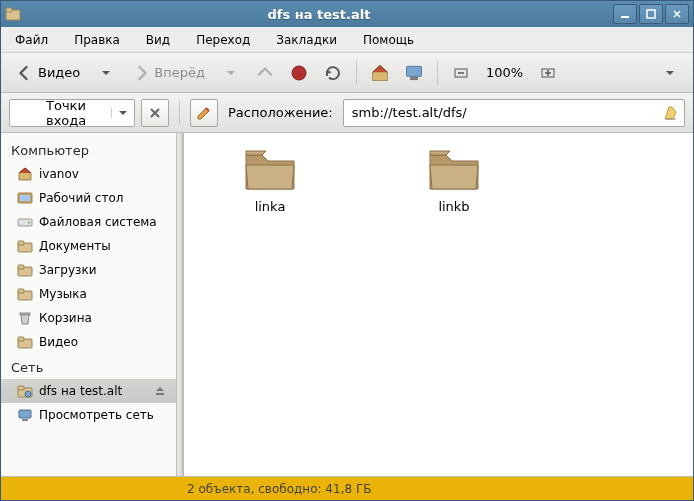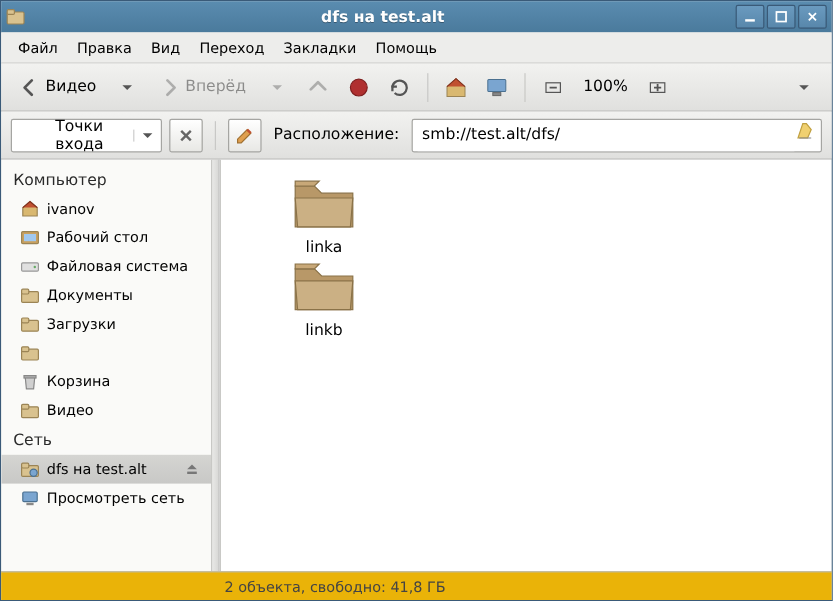--- a/index.html
+++ b/index.html
@@ -3,46 +3,46 @@
 <meta charset="utf-8">
 <style>
   * { box-sizing: border-box; margin: 0; padding: 0; }
   body { font-family: "DejaVu Sans", Arial, sans-serif; font-size: 12px; background: #4a7a9c; width: 694px; height: 501px; overflow: hidden; }
   .window { width: 694px; height: 501px; background: #ededeb; border: 1px solid #3a5a78; display: flex; flex-direction: column; }
   .titlebar { background: linear-gradient(to bottom, #5a8cb0, #4a7a9c); height: 26px; display: flex; align-items: center; padding: 0 4px; color: #fff; }
   .titlebar .title { flex: 1; text-align: center; font-weight: bold; font-size: 13px; text-shadow: 0 1px 0 rgba(0,0,0,0.3); }
   .titlebar .win-icon { width: 16px; height: 16px; margin-right: 4px; }
   .win-btns { display: flex; gap: 2px; }
   .win-btn { width: 24px; height: 20px; background: linear-gradient(to bottom,#6a9abf,#5887ab); border: 1px solid #3a5a78; border-radius: 2px; display:flex; align-items:center; justify-content:center; color:#fff; font-size:11px; cursor:pointer;}
-  .menubar { background: #ededeb; height: 26px; display: flex; align-items: center; padding: 0 6px; gap: 0; border-bottom: 1px solid #d0d0ce; }
+  .menubar { background: #ededeb; height: 26px; display: flex; align-items: center; padding: 0 6px; gap: 10px; border-bottom: 1px solid #d0d0ce; }
   .menubar .menu-item { padding: 4px 8px; border-radius: 2px; }
   .toolbar { background: linear-gradient(to bottom,#f2f2f0,#e0e0de); height: 40px; display: flex; align-items: center; padding: 0 8px; gap: 4px; border-bottom: 1px solid #bcbcb9; }
   .tb-btn, .tb-txtbtn { height: 30px; display: flex; align-items: center; justify-content: center; background: transparent; border: 1px solid transparent; border-radius: 3px; padding: 0 4px; }
   .tb-btn { width: 30px; }
   .tb-txtbtn { gap: 4px; padding: 0 6px; }
   .tb-btn.disabled, .tb-txtbtn.disabled { opacity: 0.4; }
   .tb-sep { width: 1px; height: 24px; background: #c8c8c6; margin: 0 4px; }
   .spacer { flex: 1; }
   .zoom { font-size: 13px; padding: 0 6px; }
   .location-bar { background: linear-gradient(to bottom,#f2f2f0,#e0e0de); height: 40px; display: flex; align-items: center; padding: 0 8px; gap: 6px; border-bottom: 1px solid #bcbcb9; }
   .combo { height: 28px; border: 1px solid #a5a5a2; border-radius: 2px; background: #fff; display: flex; align-items: center; padding: 0 6px; gap: 6px; font-size: 13px; }
   .combo-dd { display:flex; align-items:center; padding-left:6px; border-left:1px solid #ccc; }
   .square-btn { width: 28px; height: 28px; border: 1px solid #a5a5a2; border-radius: 2px; background: linear-gradient(to bottom,#fff,#e8e8e5); display:flex; align-items:center; justify-content:center; }
   .loc-label { font-size: 13px; padding: 0 4px; }
-  .loc-input-wrap { flex: 1; height: 28px; border: 1px solid #a5a5a2; border-radius: 2px; background: #fff; display: flex; padding: 0 4px; }
+  .loc-input-wrap { flex: 1; height: 28px; border: 1px solid #a5a5a2; border-radius: 2px; background: #fff; display: flex; align-items: center; padding: 0 4px; }
   .loc-input { flex:1; border:none; outline:none; font-size: 13px; font-family: inherit; padding:0 4px; }
   .body { flex: 1; display: flex; overflow: hidden; }
   .sidebar { width: 176px; border-right: 1px solid #bcbcb9; background: #fafaf8; overflow-y: auto; padding-top: 4px; }
   .divider { width: 6px; background: linear-gradient(to right,#e8e8e6,#d8d8d6); border-right:1px solid #bcbcb9; cursor: col-resize; }
   .sb-header { font-weight: normal; font-size: 13px; padding: 6px 10px 4px; color: #2a2a2a; }
   .sb-item { display: flex; align-items: center; gap: 6px; padding: 4px 10px 4px 16px; font-size: 12px; }
   .sb-item.sel { background: linear-gradient(to bottom,#d5d5d2,#c8c8c6); }
   .sb-label { flex: 1; white-space: nowrap; overflow: hidden; text-overflow: ellipsis; }
   .content { flex: 1; background: #fff; overflow: auto; padding: 12px 16px; border-left:1px solid #bcbcb9; }
-  .icons-grid { display: flex; padding-left: 28px; flex-direction: column; }
+  .icons-grid { display: flex; gap: 100px; padding-left: 28px; }
   .file-item { display: flex; flex-direction: column; align-items: center; gap: 6px; width: 84px; }
   .file-label { font-size: 13px; text-align: center; }
   .statusbar { height: 24px; background: #eab308; border-top: 1px solid #bcbcb9; display: flex; align-items: center; padding: 0 10px; font-size: 12px; color: #444; text-align: right; }
   .statusbar-inner { margin-left: 176px; }
 
   
   svg { display: block; }
 </style>
 </head>
 <body>
@@ -245,20 +245,21 @@
             </span>
             <span class="sb-label">Загрузки</span>
           </div>
           <div class="sb-item">
             <span>
               <svg width="16" height="16" viewBox="0 0 16 16">
                 <rect x="1" y="5" width="14" height="9" rx="1" fill="#d9c28f" stroke="#9b8455"></rect>
                 <rect x="1" y="3" width="6" height="4" rx="1" fill="#d9c28f" stroke="#9b8455"></rect>
               </svg>
             </span>
+            <span class="sb-label">Музыка</span>
           </div>
           <div class="sb-item">
             <span>
               <svg width="16" height="16" viewBox="0 0 16 16">
                 <path d="M4 4 L12 4 L11 14 L5 14 Z" fill="#d0d0d0" stroke="#888"></path>
                 <rect x="3" y="3" width="10" height="2" fill="#b0b0b0" stroke="#888"></rect>
               </svg>
             </span>
             <span class="sb-label">Корзина</span>
           </div>

